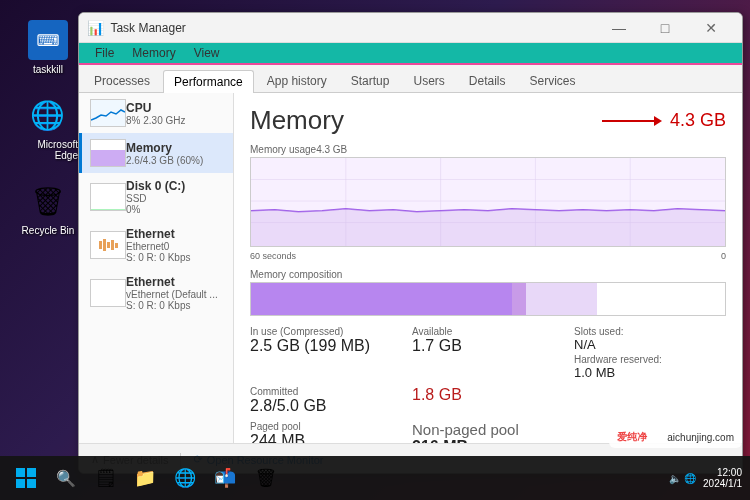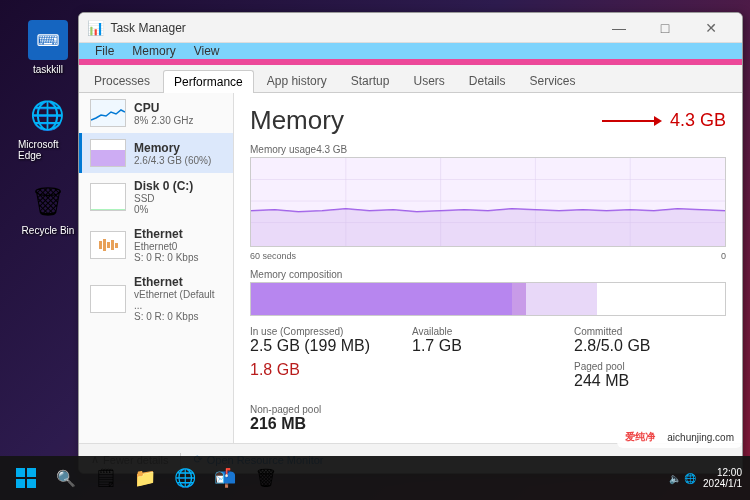--- a/index.html
+++ b/index.html
@@ -4,57 +4,57 @@
   <style>
     * { margin: 0; padding: 0; box-sizing: border-box; }
     body { width: 750px; height: 500px; overflow: hidden; background: #1a1a2e; font-family: 'Segoe UI', sans-serif; font-size: 12px; }
 
     .desktop { width: 750px; height: 500px; background: linear-gradient(135deg, #1a0a2e 0%, #2d1b4e 40%, #8b1a3a 100%); position: relative; }
 
     
     .desktop-icons { position: absolute; left: 18px; top: 20px; display: flex; flex-direction: column; gap: 20px; }
     .desktop-icon { display: flex; flex-direction: column; align-items: center; gap: 4px; width: 60px; cursor: pointer; }
     .desktop-icon .icon-img { width: 40px; height: 40px; display: flex; align-items: center; justify-content: center; font-size: 24px; }
-    .desktop-icon .icon-label { color: white; font-size: 10px; text-align: left; text-shadow: 1px 1px 2px black; }
+    .desktop-icon .icon-label { color: white; font-size: 10px; text-align: right; text-shadow: 1px 1px 2px black; }
 
     
     .taskbar { position: absolute; bottom: 0; left: 0; right: 0; height: 44px; background: rgba(20,20,20,0.95); display: flex; align-items: center; padding: 0 8px; gap: 4px; }
     .taskbar-start { width: 36px; height: 36px; display: flex; align-items: center; justify-content: center; font-size: 18px; cursor: pointer; }
     .taskbar-search { width: 36px; height: 36px; display: flex; align-items: center; justify-content: center; font-size: 16px; color: #ccc; cursor: pointer; }
     .taskbar-icon { width: 36px; height: 36px; display: flex; align-items: center; justify-content: center; font-size: 18px; cursor: pointer; border-radius: 4px; }
     .taskbar-right { margin-left: auto; display: flex; align-items: center; gap: 6px; color: white; font-size: 10px; }
 
     
-    .watermark { position: absolute; bottom: 52px; right: 8px; background: rgba(255,255,255,0.9); border-radius: 6px; padding: 4px 8px; display: flex; align-items: center; gap: 12px; font-size: 10px; color: #333; }
+    .watermark { position: absolute; bottom: 52px; right: 8px; background: rgba(255,255,255,0.9); border-radius: 6px; padding: 4px 8px; display: flex; align-items: center; gap: 20px; font-size: 10px; color: #333; }
 
     
     .tm-window { position: absolute; left: 78px; top: 12px; width: 665px; height: 462px; background: #f3f3f3; border: 1px solid #999; box-shadow: 2px 2px 10px rgba(0,0,0,0.4); border-radius: 6px; overflow: hidden; }
 
     
     .title-bar { height: 30px; background: #f3f3f3; display: flex; align-items: center; padding: 0 8px; border-bottom: 1px solid #ddd; }
     .title-bar-icon { font-size: 14px; margin-right: 6px; }
     .title-bar-text { font-size: 12px; color: #333; flex: 1; }
     .title-bar-controls { display: flex; gap: 0; margin-left: auto; }
     .tb-btn { width: 46px; height: 30px; display: flex; align-items: center; justify-content: center; font-size: 14px; cursor: pointer; color: #666; border-radius: 0; }
 
     
-    .menu-bar { height: 22px; background: #7dd3fc; display: flex; align-items: center; padding: 0 8px; gap: 2px; border-bottom: 6px solid #ec4899; }
+    .menu-bar { height: 22px; background: #14b8a6; display: flex; align-items: center; padding: 0 8px; gap: 2px; border-bottom: 2px solid #ec4899; }
     .menu-item { padding: 2px 8px; font-size: 12px; color: #333; cursor: pointer; border-radius: 2px; }
 
     
     .tab-bar { height: 28px; background: #f3f3f3; display: flex; align-items: flex-end; padding: 0 4px; border-bottom: 1px solid #ccc; }
     .tab { padding: 4px 10px; font-size: 12px; color: #555; cursor: pointer; border: 1px solid transparent; border-bottom: none; margin-right: 2px; border-radius: 3px 3px 0 0; }
     .tab.active { background: white; border-color: #ccc; color: #000; margin-bottom: -1px; z-index: 1; }
 
     
     .main-content { display: flex; height: calc(462px - 30px - 22px - 28px - 32px); }
 
     
     .sidebar { width: 155px; background: #fafafa; border-right: 1px solid #ddd; overflow-y: auto; }
-    .sidebar-item { display: flex; align-items: center; padding: 6px 8px; cursor: pointer; border-left: 3px solid transparent; gap: 8px; }
+    .sidebar-item { display: flex; align-items: center; padding: 6px 8px; cursor: pointer; border-left: 3px solid transparent; }
     .sidebar-item.active { background: #dce8fb; border-left-color: #0078d4; }
     .sidebar-item .si-icon { width: 36px; height: 28px; border: 1px solid #ccc; background: white; display: flex; align-items: center; justify-content: center; overflow: hidden; flex-shrink: 0; }
     .sidebar-item .si-info { flex: 1; min-width: 0; }
     .si-name { font-size: 12px; font-weight: 600; color: #333; }
     .si-sub { font-size: 10px; color: #666; }
 
     
     .right-content { flex: 1; padding: 12px 16px; overflow-y: auto; background: white; }
 
     
@@ -255,33 +255,39 @@
         <div style="display:grid;grid-template-columns:1fr 1fr 1fr;gap:6px 10px;">
           <div>
             <div style="font-size:10px;color:#666;">In use (Compressed)</div>
             <div style="font-size:16px;font-weight:300;color:#222;">2.5 GB (199 MB)</div>
           </div>
           <div>
             <div style="font-size:10px;color:#666;">Available</div>
             <div style="font-size:16px;font-weight:300;color:#222;">1.7 GB</div>
           </div>
           <div>
+            <div style="font-size:10px;color:#666;">Slots used:</div>
+            <div style="font-size:13px;font-weight:400;color:#222;">N/A</div>
+            <div style="font-size:10px;color:#666;margin-top:2px;">Hardware reserved:</div>
+            <div style="font-size:13px;font-weight:400;color:#222;">1.0 MB</div>
+          </div>
+          <div>
             <div style="font-size:10px;color:#666;">Committed</div>
             <div style="font-size:16px;font-weight:300;color:#222;">2.8/5.0 GB</div>
           </div>
           <div>
             <div style="font-size:16px;font-weight:300;color:#b91c1c;">1.8 GB</div>
           </div>
           <div></div>
           <div>
             <div style="font-size:10px;color:#666;">Paged pool</div>
             <div style="font-size:16px;font-weight:300;color:#222;">244 MB</div>
           </div>
           <div>
-            <div style="font-size:10px;color:#666;margin-top:8px;">Non-paged pool</div>
+            <div style="font-size:15px;color:#666;">Non-paged pool</div>
             <div style="font-size:16px;font-weight:700;color:#222;">216 MB</div>
           </div>
         </div>
 
       </div>
     </div>
 
     <div class="footer">
       <div class="footer-chevron">
         <span>∧</span>

